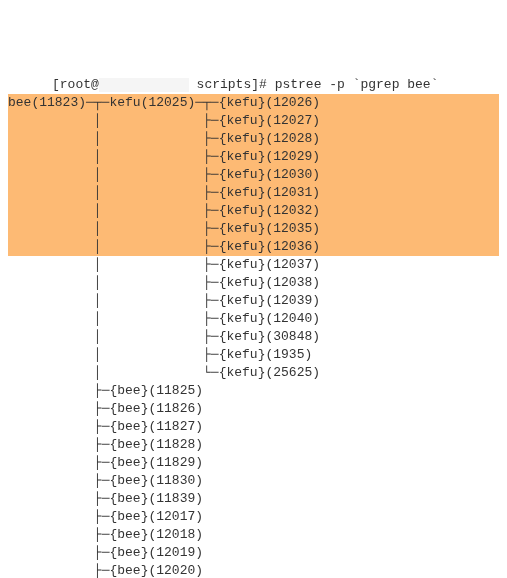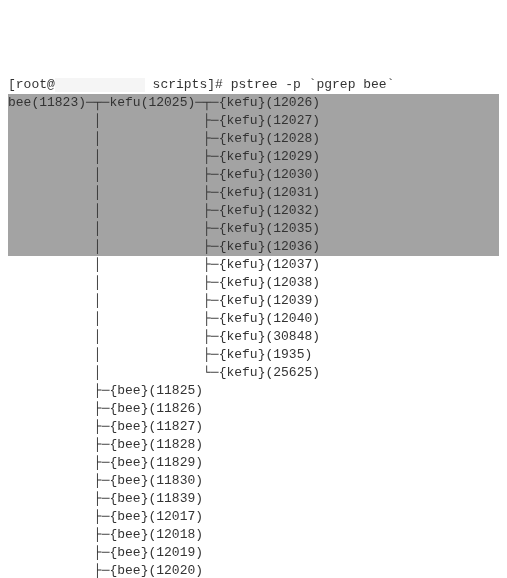--- a/index.html
+++ b/index.html
@@ -7,34 +7,35 @@
       padding: 4px 8px;
       font-family: "Courier New", monospace;
       font-size: 13px;
       line-height: 18px;
       background: #ffffff;
       color: #333333;
       white-space: pre;
     }
     .prompt-line {
       white-space: pre;
+      margin-left: 44px;
     }
     .redact {
       background: #f5f5f5;
       color: #f5f5f5;
       display: inline-block;
       width: 90px;
       height: 14px;
       vertical-align: middle;
     }
     .tree-line {
       white-space: pre;
     }
     .shade {
-      background: #a3a3a3;
+      background: #fdba74;
       display: block;
     }
   </style>
 </head>
 <body>
 
 
 
 <div id="terminal"><div class="prompt-line"><span>[root@</span><span class="redact"></span><span> scripts]# </span><span>pstree -p `pgrep bee`</span></div><div class="tree-line shade"><span>bee(11823)</span><span>─┬─</span><span>kefu(12025)</span><span>─┬─</span><span>{kefu}(12026)</span></div><div class="tree-line shade"><span>           │             </span><span>├─</span><span>{kefu}(12027)</span></div><div class="tree-line shade"><span>           │             </span><span>├─</span><span>{kefu}(12028)</span></div><div class="tree-line shade"><span>           │             </span><span>├─</span><span>{kefu}(12029)</span></div><div class="tree-line shade"><span>           │             </span><span>├─</span><span>{kefu}(12030)</span></div><div class="tree-line shade"><span>           │             </span><span>├─</span><span>{kefu}(12031)</span></div><div class="tree-line shade"><span>           │             </span><span>├─</span><span>{kefu}(12032)</span></div><div class="tree-line shade"><span>           │             </span><span>├─</span><span>{kefu}(12035)</span></div><div class="tree-line shade"><span>           │             </span><span>├─</span><span>{kefu}(12036)</span></div><div class="tree-line"><span>           │             </span><span>├─</span><span>{kefu}(12037)</span></div><div class="tree-line"><span>           │             </span><span>├─</span><span>{kefu}(12038)</span></div><div class="tree-line"><span>           │             </span><span>├─</span><span>{kefu}(12039)</span></div><div class="tree-line"><span>           │             </span><span>├─</span><span>{kefu}(12040)</span></div><div class="tree-line"><span>           │             </span><span>├─</span><span>{kefu}(30848)</span></div><div class="tree-line"><span>           │             </span><span>├─</span><span>{kefu}(1935)</span></div><div class="tree-line"><span>           │             </span><span>└─</span><span>{kefu}(25625)</span></div><div class="tree-line"><span>           </span><span>├─</span><span>{bee}(11825)</span></div><div class="tree-line"><span>           </span><span>├─</span><span>{bee}(11826)</span></div><div class="tree-line"><span>           </span><span>├─</span><span>{bee}(11827)</span></div><div class="tree-line"><span>           </span><span>├─</span><span>{bee}(11828)</span></div><div class="tree-line"><span>           </span><span>├─</span><span>{bee}(11829)</span></div><div class="tree-line"><span>           </span><span>├─</span><span>{bee}(11830)</span></div><div class="tree-line"><span>           </span><span>├─</span><span>{bee}(11839)</span></div><div class="tree-line"><span>           </span><span>├─</span><span>{bee}(12017)</span></div><div class="tree-line"><span>           </span><span>├─</span><span>{bee}(12018)</span></div><div class="tree-line"><span>           </span><span>├─</span><span>{bee}(12019)</span></div><div class="tree-line"><span>           </span><span>├─</span><span>{bee}(12020)</span></div></div>
 

